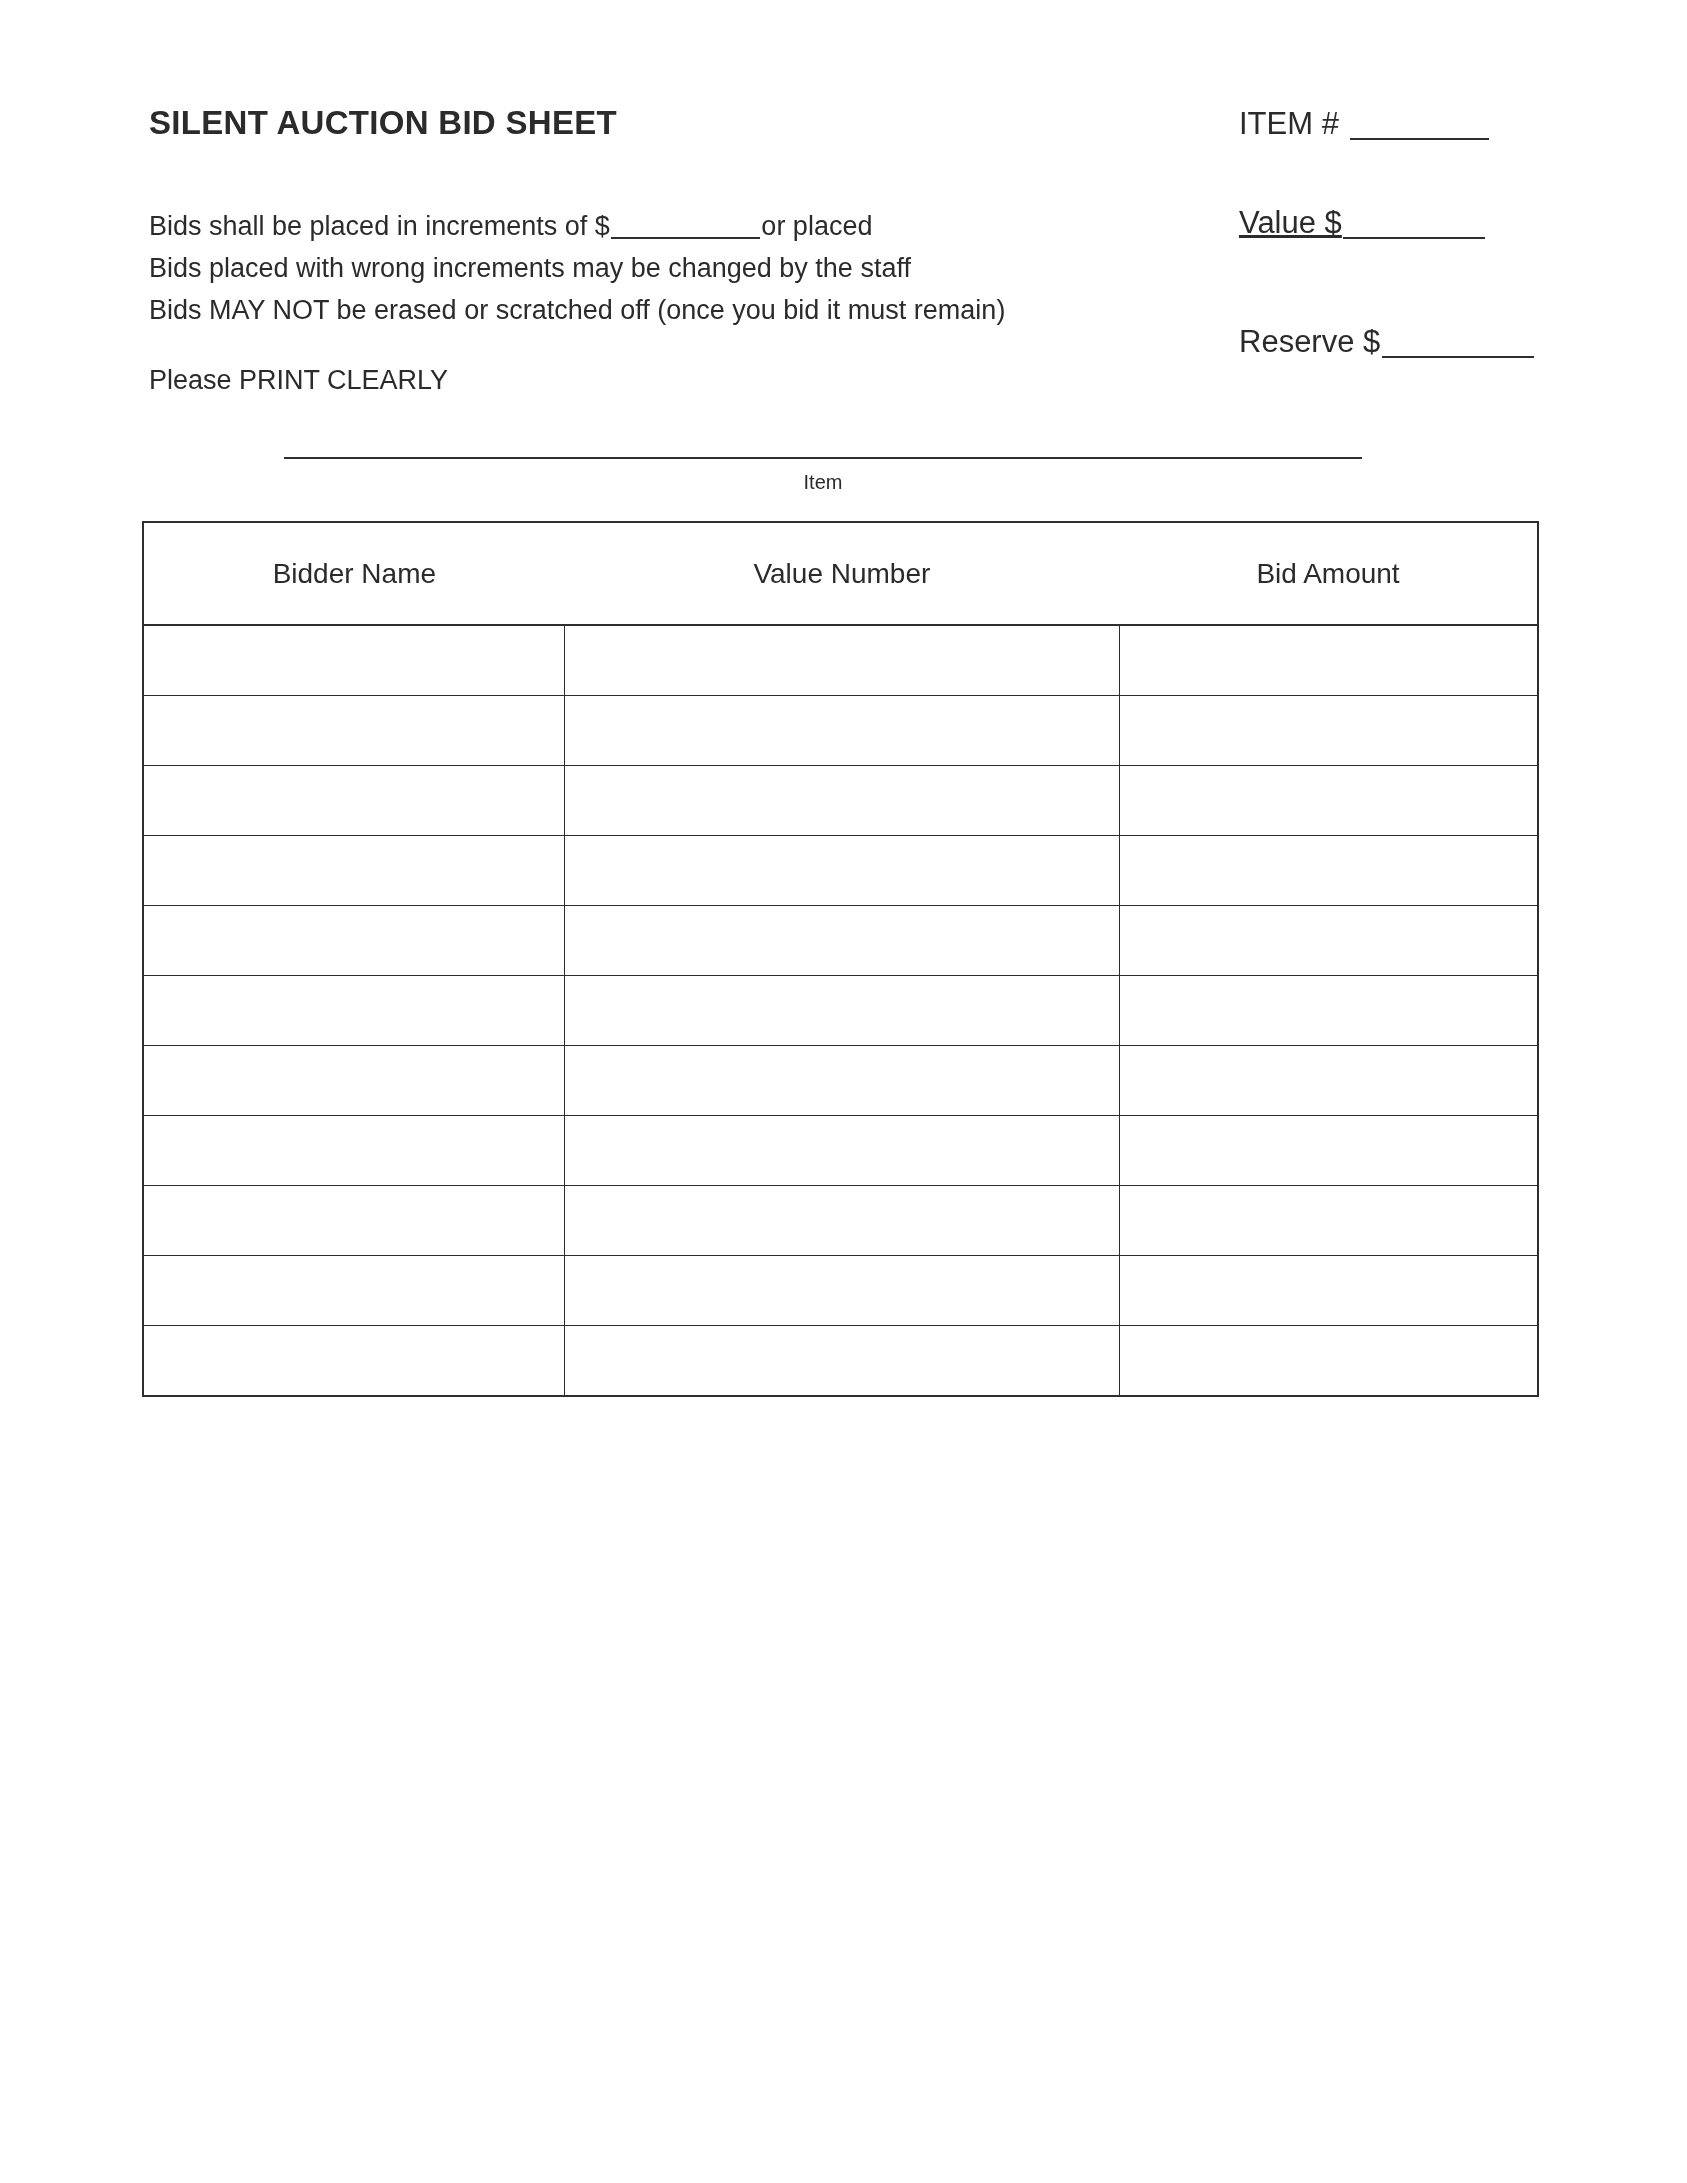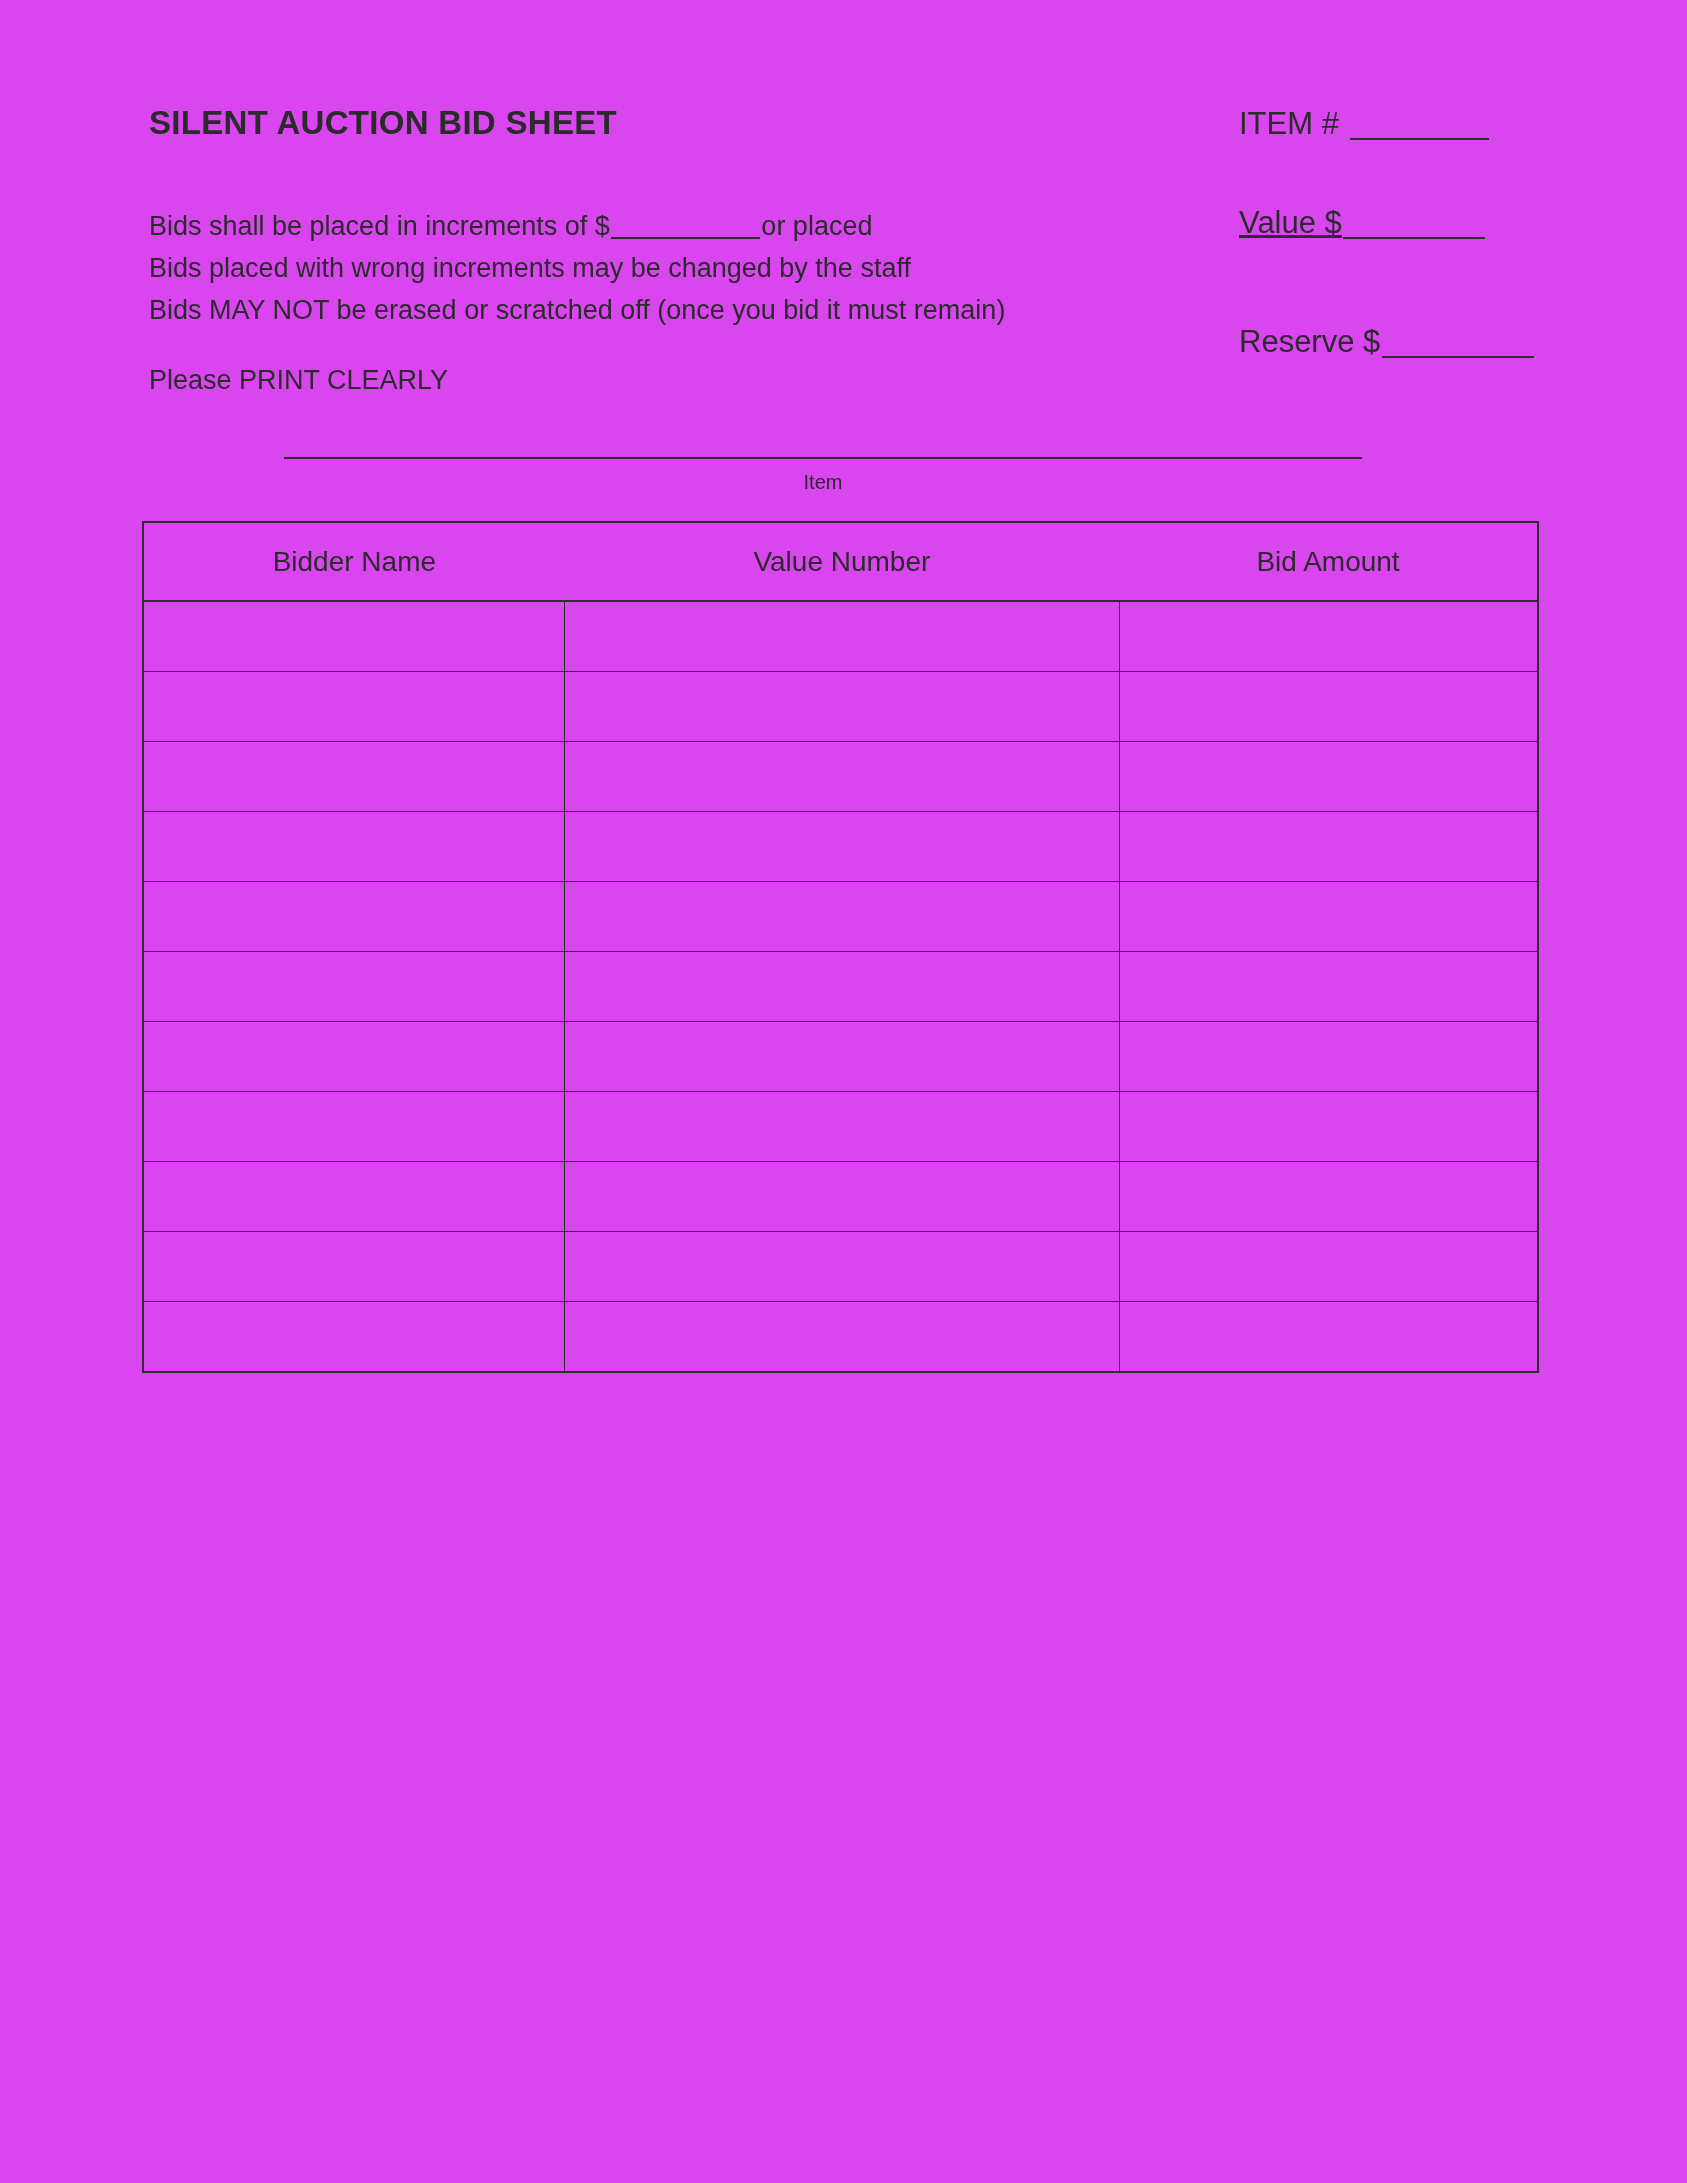--- a/index.html
+++ b/index.html
@@ -4,21 +4,21 @@
 <style>
   html, body {
     margin: 0;
     padding: 0;
     background: #000000;
   }
   .page {
     position: relative;
     width: 1687px;
     height: 2183px;
-    background: #d946ef;
+    background: #ffffff;
     font-family: "Liberation Sans", sans-serif;
     color: #262626;
     overflow: hidden;
   }
 
   
   .sheet-title {
     position: absolute;
     left: 149px;
     top: 104px;
@@ -114,21 +114,21 @@
   .bid-table col.c2 { width: 39.8%; }
   .bid-table col.c3 { width: 30.0%; }
 
   .bid-table th {
     height: 77px;
     font-size: 28px;
     font-weight: normal;
     color: #2b2b2b;
     text-align: center;
     border-bottom: 2px solid #2e2e2e;
-    padding: 0;
+    padding: 12px;
     vertical-align: middle;
   }
   .bid-table td {
     height: 69px;
     border-bottom: 1.3px solid #2b2b2b;
     border-right: 1.3px solid #2b2b2b;
     padding: 0;
   }
   .bid-table td:last-child { border-right: none; }
   .bid-table tr:last-child td { border-bottom: none; }

